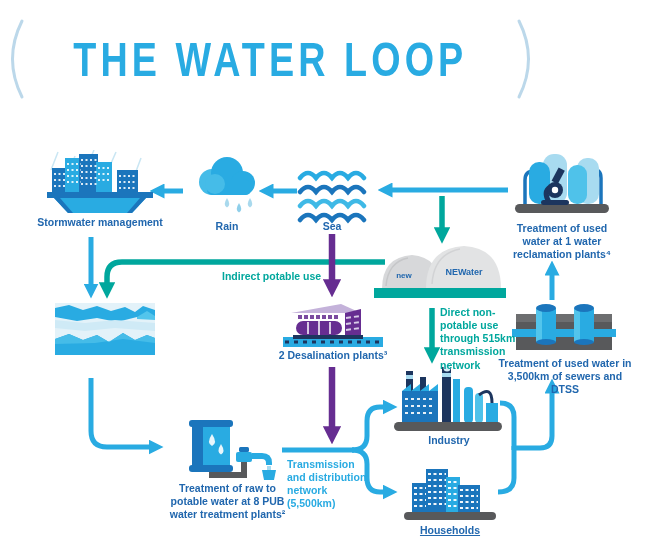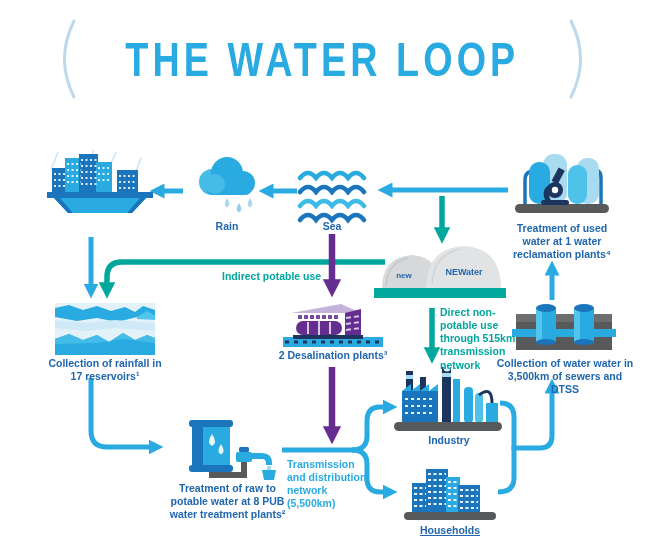--- a/index.html
+++ b/index.html
@@ -1,20 +1,20 @@
 <!DOCTYPE html>
 <html style="--cyan: #29ABE2; --blue: #1B75BC; --navy: #1C355E; --teal: #00A79D; --purple: #662D91; --label_blue: #2167AE; --gray: #58595B; --dome_gray: #E2E3E4; --paren: #BCD8EA;"><head>
 <meta charset="utf-8">
 <style>
   html,body{margin:0;padding:0;background:#fff;}
   #canvas{position:relative;width:645px;height:551px;background:#fff;overflow:hidden;
           font-family:"Liberation Sans","DejaVu Sans",sans-serif;}
   
   #title-row{position:absolute;left:0;top:18px;width:645px;display:flex;
-             align-items:center;justify-content:center;gap:4px;}
+             align-items:center;justify-content:flex-start;gap:4px;}
   #title-text{display:inline-block;font-weight:bold;font-size:46px;letter-spacing:5px;
               color:var(--cyan);transform:scale(.82,1.05);white-space:nowrap;}
   
   .lbl{position:absolute;font-weight:bold;font-size:10.5px;line-height:1.25;
        color:var(--label_blue);text-align:center;white-space:pre-line;}
   .lbl.teal{color:var(--teal);}
   .lbl.cyan{color:var(--cyan);}
   .lbl.left{text-align:left;}
   .node{position:absolute;}
   
@@ -304,34 +304,33 @@
       </g>
       <g>
         <rect x="62" y="8" width="20" height="34" fill="#29ABE2"></rect>
         <rect x="62" y="8" width="6" height="34" fill="#53C5EC"></rect>
         <ellipse cx="72" cy="8" rx="10" ry="4" fill="#1B75BC"></ellipse>
         <ellipse cx="72" cy="42" rx="10" ry="3" fill="#1B75BC"></ellipse>
       </g>
     </svg>
   </div>
 
+  <div class="lbl" style="left:30px;top:216px;width:140px;">Stormwater management</div>
   <div class="lbl" style="left:197px;top:220px;width:60px;">Rain</div>
   <div class="lbl" style="left:302px;top:220px;width:60px;">Sea</div>
   <div class="lbl" style="left:503px;top:222px;width:118px;">Treatment of used
 water at 1 water
 reclamation plants⁴</div>
-  <div class="lbl" style="left:40px;top:357px;width:130px;">Collection of rainfall in
-17 reservoirs¹</div>
   <div class="lbl" style="left:273px;top:349px;width:120px;">2 Desalination plants³</div>
   <div class="lbl" style="left:155px;top:482px;width:145px;">Treatment of raw to
 potable water at 8 PUB
 water treatment plants²</div>
   <div class="lbl" style="left:404px;top:434px;width:90px;">Industry</div>
   <div class="lbl" style="left:407px;top:524px;width:86px;text-decoration:underline;">Households</div>
-  <div class="lbl" style="left:495px;top:357px;width:140px;">Collection of water water in
+  <div class="lbl" style="left:495px;top:357px;width:140px;">Treatment of used water in
 3,500km of sewers and DTSS</div>
 
   <div class="lbl teal left" style="left:182px;top:270px;width:110px;padding-left:40px;">Indirect potable use</div>
   <div class="lbl teal left" style="left:440px;top:306px;width:80px;">Direct non-
 potable use
 through 515km
 transmission
 network</div>
   <div class="lbl cyan left" style="left:287px;top:458px;width:80px;">Transmission
 and distribution

